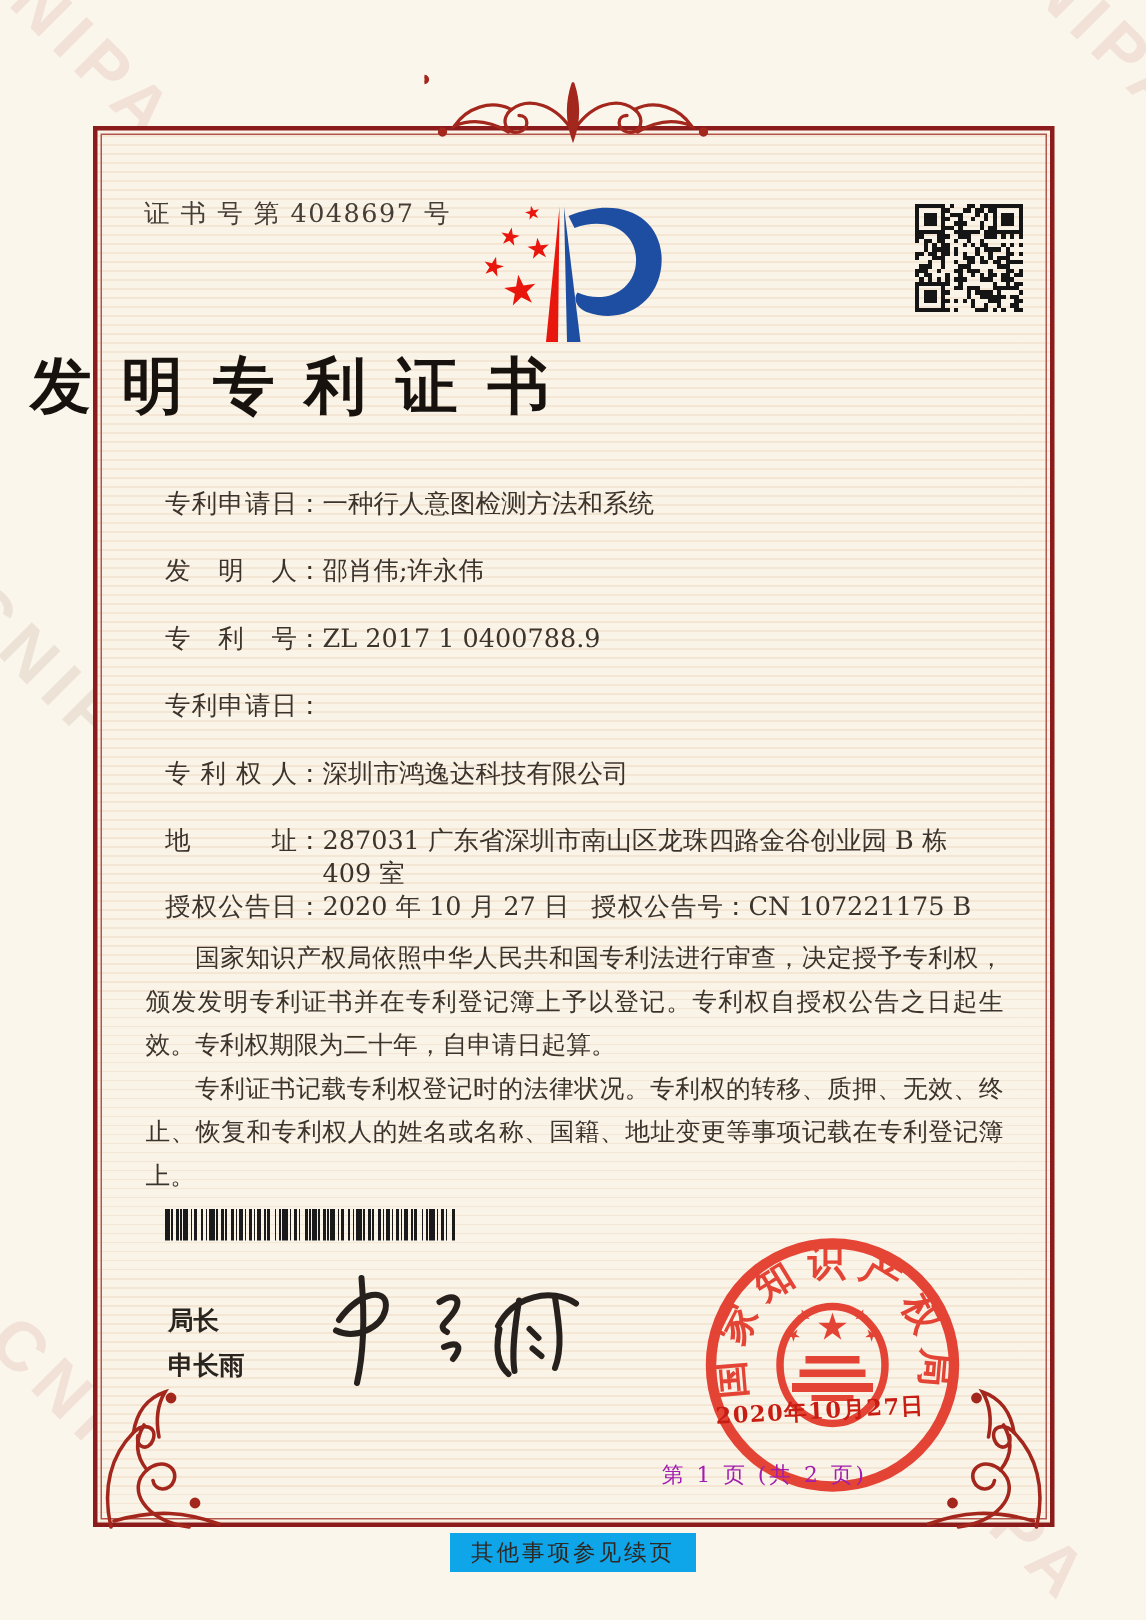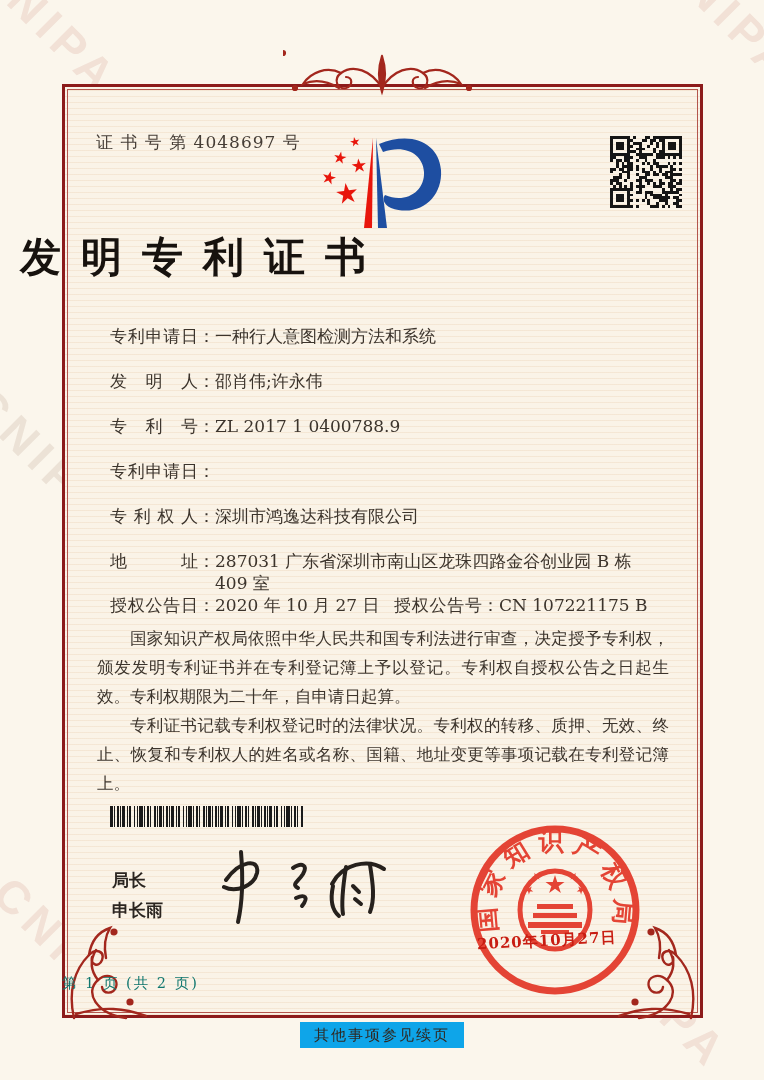--- a/index.html
+++ b/index.html
@@ -58,22 +58,22 @@
   .barcode{position:absolute;left:110px;top:806px;}
 
   .sign-block{position:absolute;left:112px;top:866px;font-family:"Liberation Sans","DejaVu Sans",sans-serif;
               font-size:17px;font-weight:600;color:#2b2520;line-height:30px;}
   .signature{position:absolute;left:196px;top:842px;}
 
   .seal{position:absolute;left:467px;top:822px;}
   .seal-date{position:absolute;left:477px;top:931px;width:160px;font-size:15px;font-weight:bold;
              color:#c81d12;letter-spacing:1px;transform:rotate(-3deg);white-space:nowrap;}
 
-  .footer-page{position:absolute;left:62px;top:974px;width:516px;text-align:left;
-               font-size:14.5px;color:#0f766e;letter-spacing:2px;}
+  .footer-page{position:absolute;left:62px;top:974px;width:516px;text-align:right;
+               font-size:14.5px;color:#a21caf;letter-spacing:2px;}
   .cont-note{position:absolute;left:0;top:1026px;width:764px;text-align:center;font-size:15px;color:#2f2822;}
   .cont-note span{background:#0ea5e9;padding:4px 14px;letter-spacing:2px;}
 </style>
 </head>
 <body>
 
 <div class="page">
 
   <div class="wm pink wm1">CNIPA</div>
   <div class="wm pink wm2">CNIPA</div>

